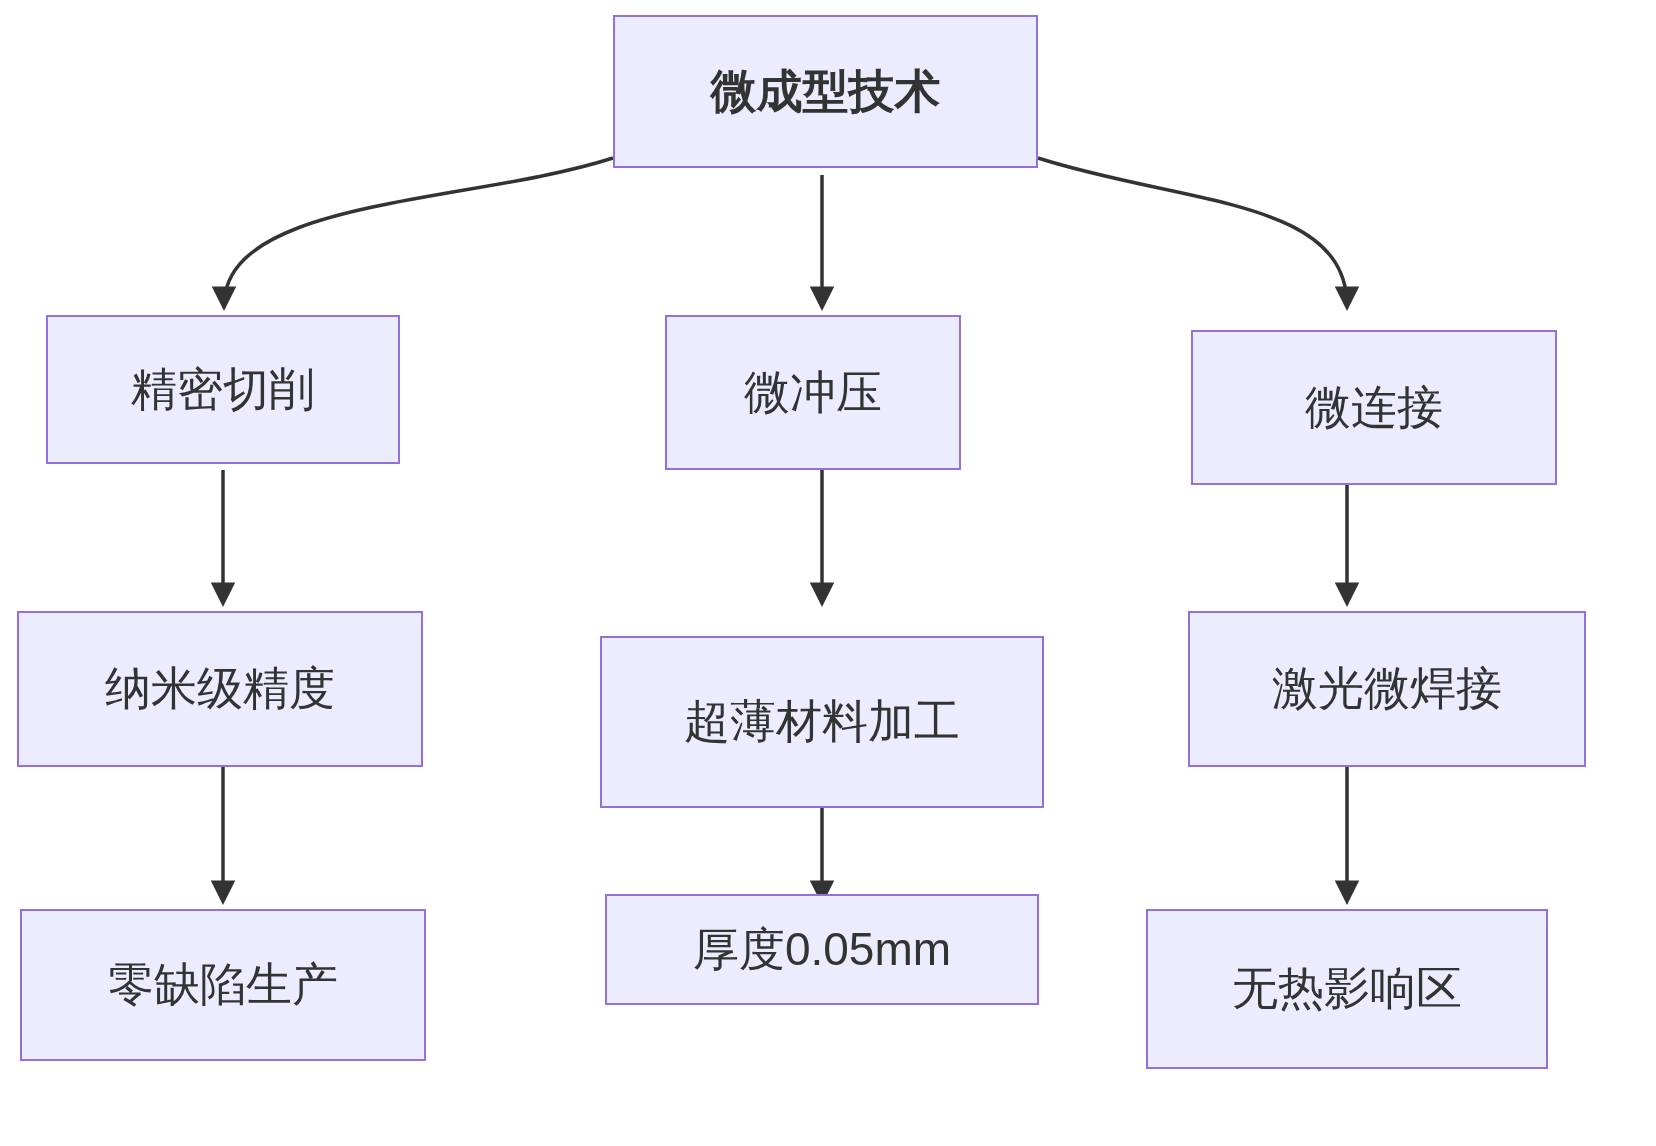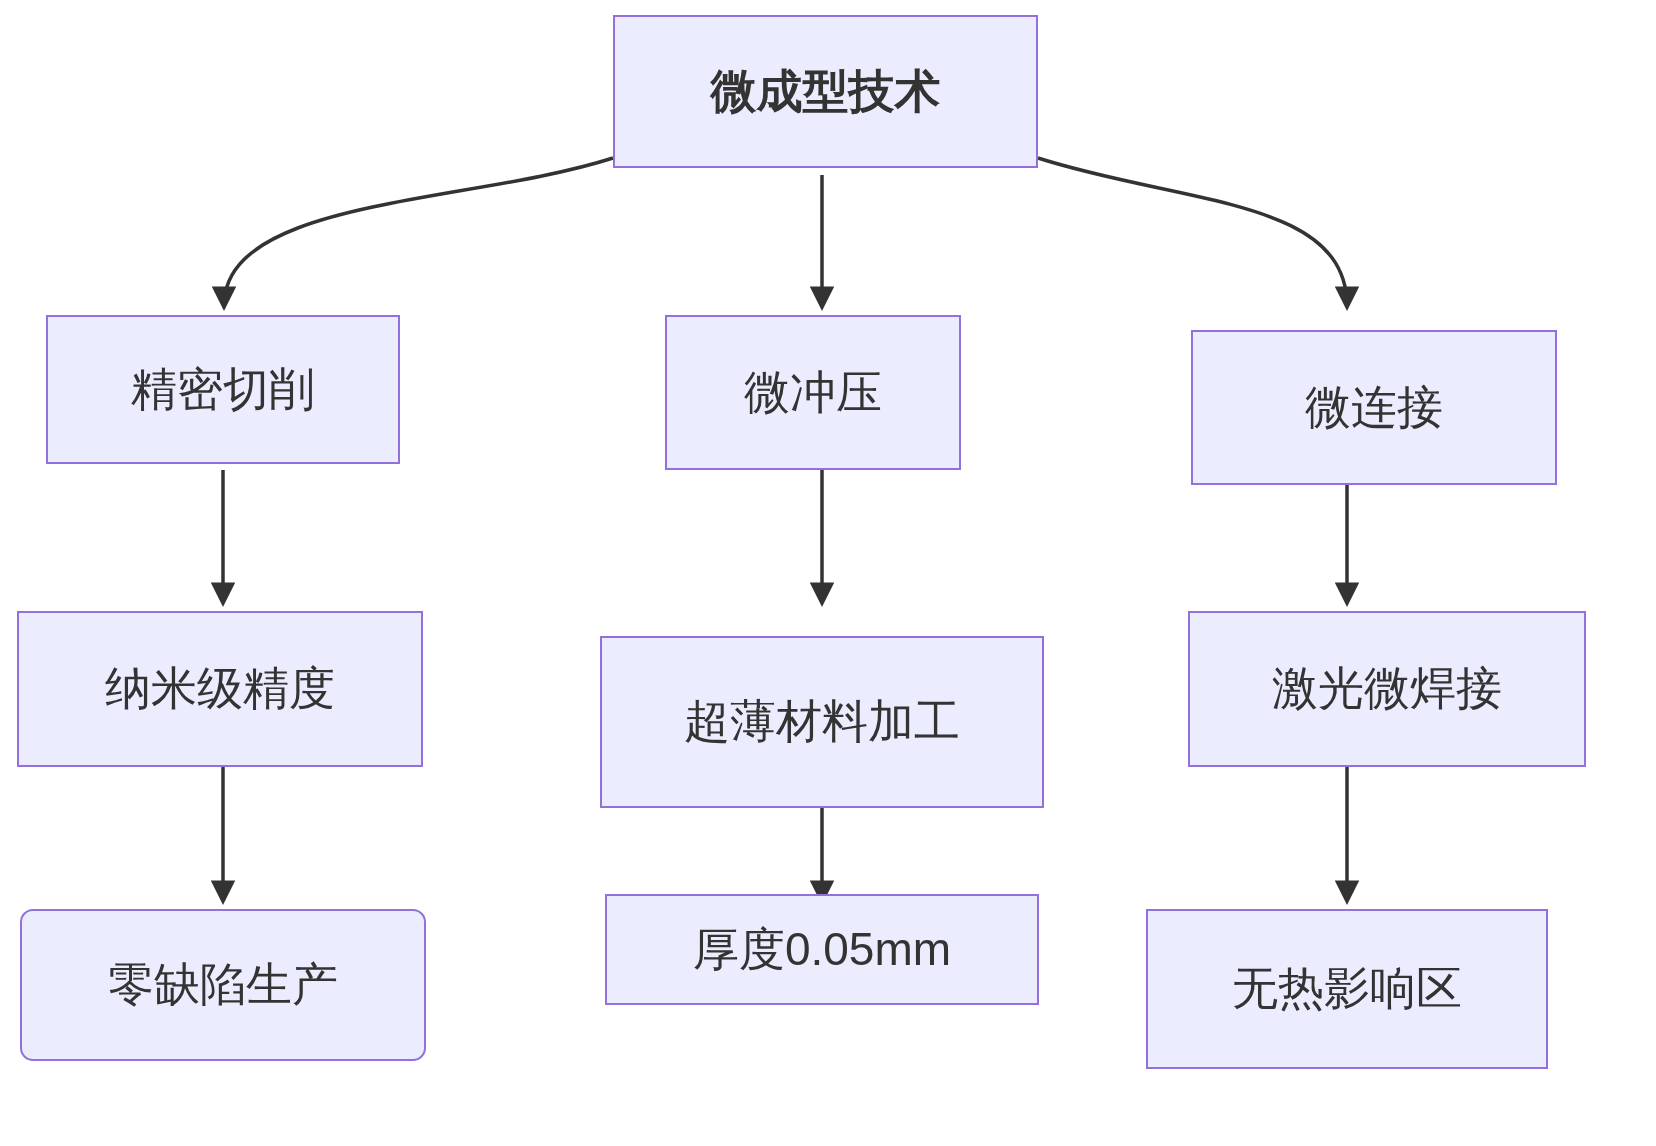--- a/index.html
+++ b/index.html
@@ -53,21 +53,21 @@
     white-space: nowrap;
   }
   
   #node-root   { left: 613px;  top: 15px;  width: 425px; height: 153px; font-weight: bold; }
   #node-r2a    { left: 46px;   top: 315px; width: 354px; height: 149px; }
   #node-r2b    { left: 665px;  top: 315px; width: 296px; height: 155px; }
   #node-r2c    { left: 1191px; top: 330px; width: 366px; height: 155px; }
   #node-r3a    { left: 17px;   top: 611px; width: 406px; height: 156px; }
   #node-r3b    { left: 600px;  top: 636px; width: 444px; height: 172px; }
   #node-r3c    { left: 1148px; top: 611px; width: 398px; height: 156px; margin-left: 40px; }
-  #node-r4a    { left: 20px;   top: 909px; width: 406px; height: 152px; border-radius: 13px; }
+  #node-r4a    { left: 20px;   top: 909px; width: 406px; height: 152px; }
   #node-r4b    { left: 605px;  top: 894px; width: 434px; height: 111px; }
   #node-r4c    { left: 1146px; top: 909px; width: 402px; height: 160px; }
 </style>
 </head>
 <body>
 
 <div id="canvas">
 
   <svg id="edge-layer" viewBox="0 0 1656 1146" xmlns="http://www.w3.org/2000/svg">
     <defs>

